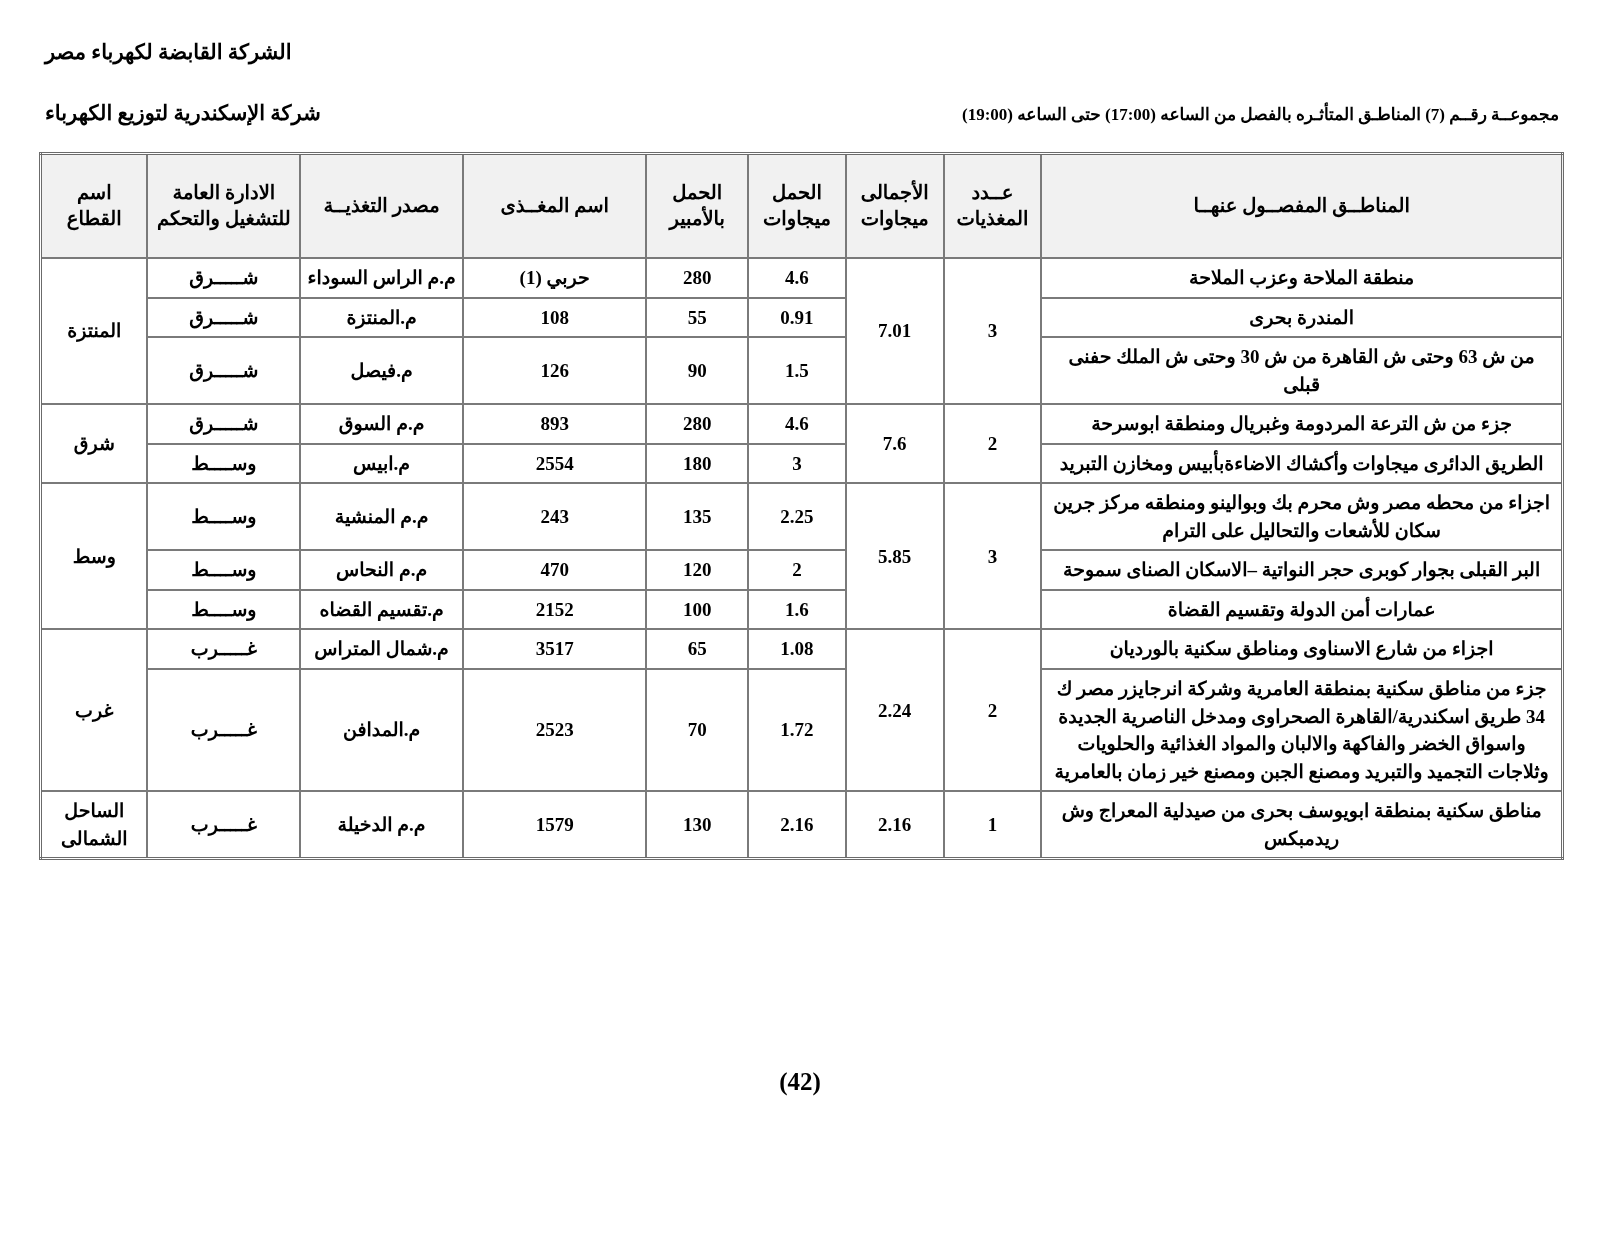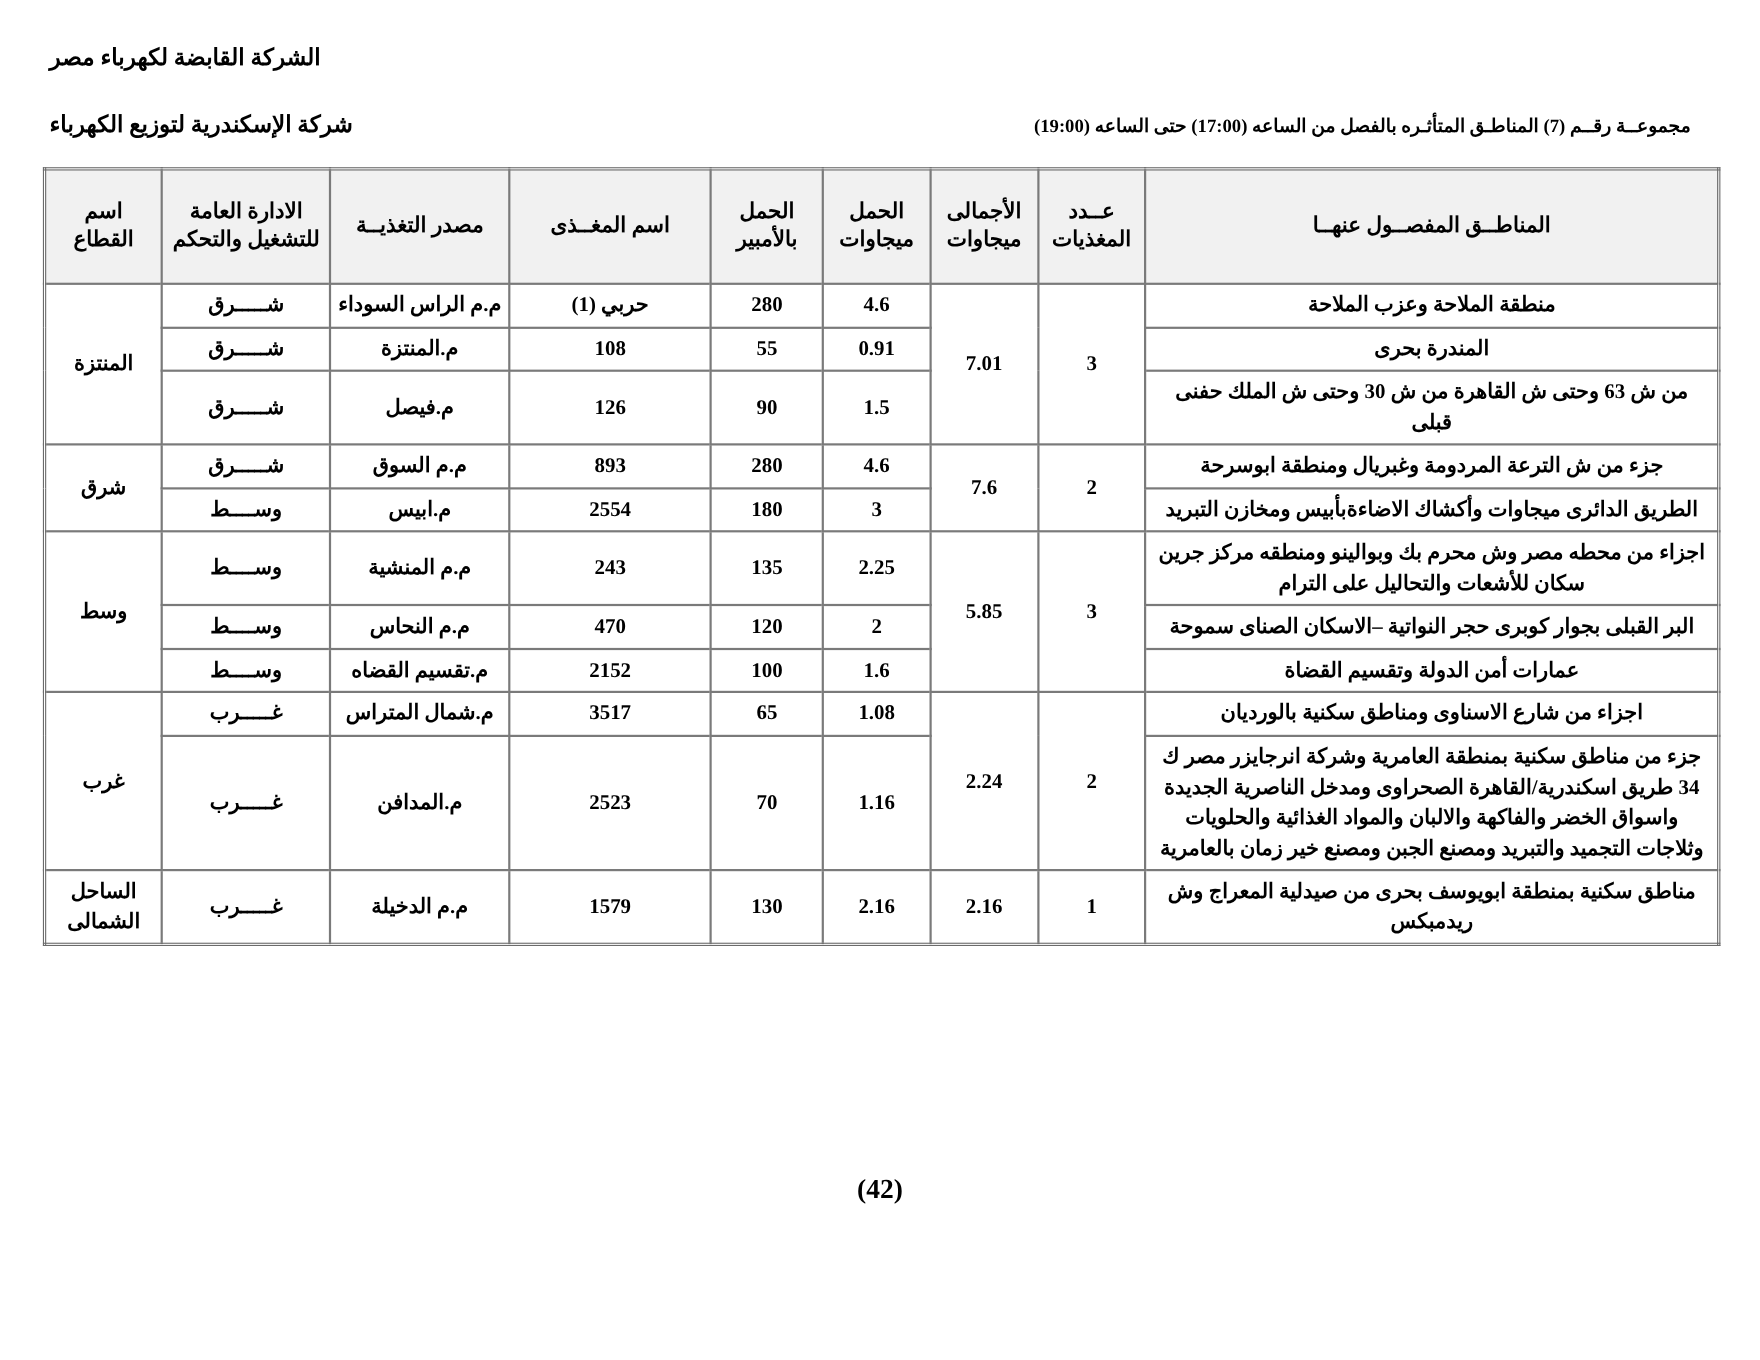--- a/index.html
+++ b/index.html
@@ -18,21 +18,21 @@
 
   .page {
     width: 1600px;
     height: 1236px;
     position: relative;
     box-sizing: border-box;
   }
 
   
   .header-zone {
-    padding: 40px 63px 0 45px;
+    padding: 40px 41px 0 45px;
   }
   .hdr-line {
     display: flex;
     flex-direction: row;
     align-items: baseline;
     justify-content: space-between;
     direction: rtl;
   }
   .hdr-right {
     font-size: 21px;
@@ -266,21 +266,21 @@
             <td class="num" rowspan="2">2.24</td>
             <td class="num">1.08</td>
             <td class="num">65</td>
             <td class="feeder">3517</td>
             <td class="source">م.شمال المتراس</td>
             <td class="admin">غـــــرب</td>
             <td class="sector" rowspan="2">غرب</td>
           </tr>
           <tr>
             <td class="areas">جزء من مناطق سكنية بمنطقة العامرية وشركة انرجايزر مصر ك 34 طريق اسكندرية/القاهرة الصحراوى ومدخل الناصرية الجديدة واسواق الخضر والفاكهة والالبان والمواد الغذائية والحلويات وثلاجات التجميد والتبريد ومصنع الجبن ومصنع خير زمان بالعامرية</td>
-            <td class="num">1.16</td>
+            <td class="num">1.72</td>
             <td class="num">70</td>
             <td class="feeder">2523</td>
             <td class="source">م.المدافن</td>
             <td class="admin">غـــــرب</td>
           </tr>
           <tr>
             <td class="areas">مناطق سكنية بمنطقة ابويوسف بحرى من صيدلية المعراج وش ريدمبكس</td>
             <td class="num" rowspan="1">1</td>
             <td class="num" rowspan="1">2.16</td>
             <td class="num">2.16</td>

